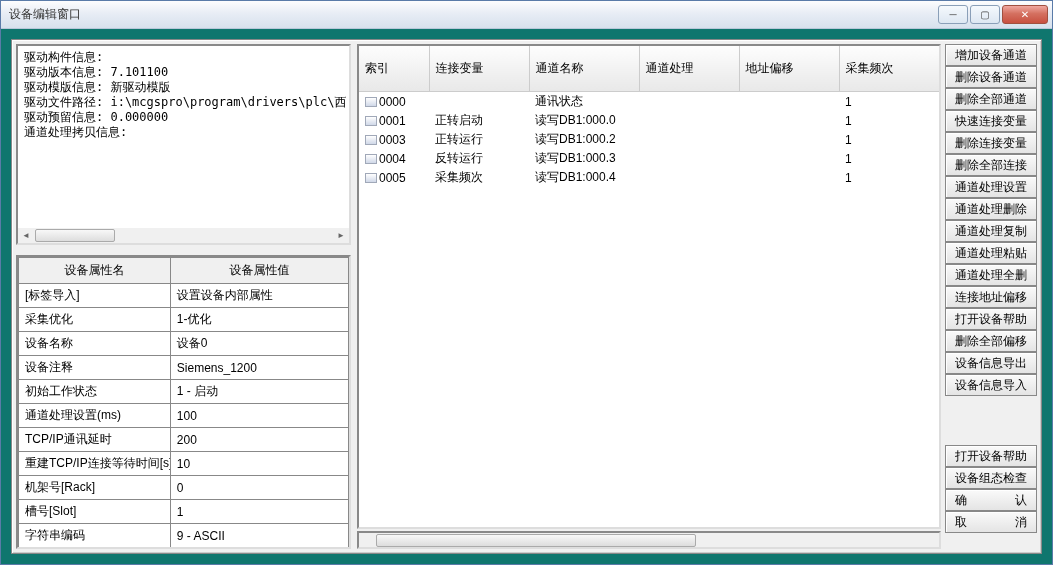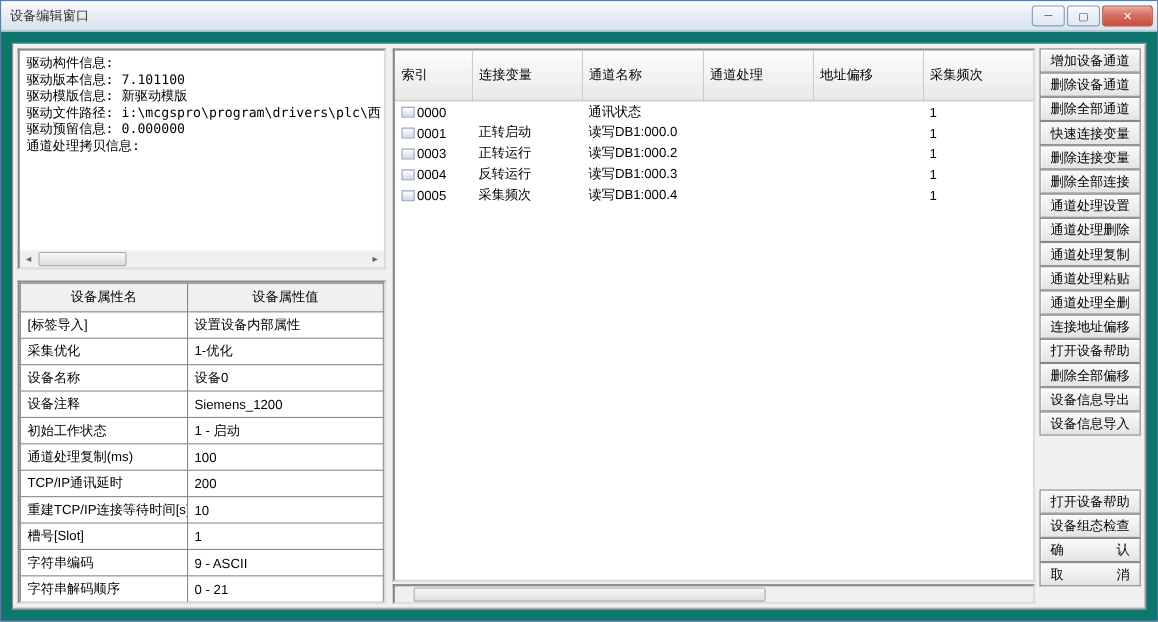--- a/index.html
+++ b/index.html
@@ -229,30 +229,34 @@
               </tr>
               <tr>
                 <td>设备注释</td>
                 <td>Siemens_1200</td>
               </tr>
               <tr>
                 <td>初始工作状态</td>
                 <td>1 - 启动</td>
               </tr>
               <tr>
-                <td>通道处理复制(ms)</td>
+                <td>通道处理设置(ms)</td>
                 <td>100</td>
               </tr>
               <tr>
                 <td>TCP/IP通讯延时</td>
                 <td>200</td>
               </tr>
               <tr>
                 <td>重建TCP/IP连接等待时间[s]</td>
                 <td>10</td>
+              </tr>
+              <tr>
+                <td>机架号[Rack]</td>
+                <td>0</td>
               </tr>
               <tr>
                 <td>槽号[Slot]</td>
                 <td>1</td>
               </tr>
               <tr>
                 <td>字符串编码</td>
                 <td>9 - ASCII</td>
               </tr>
               <tr>

